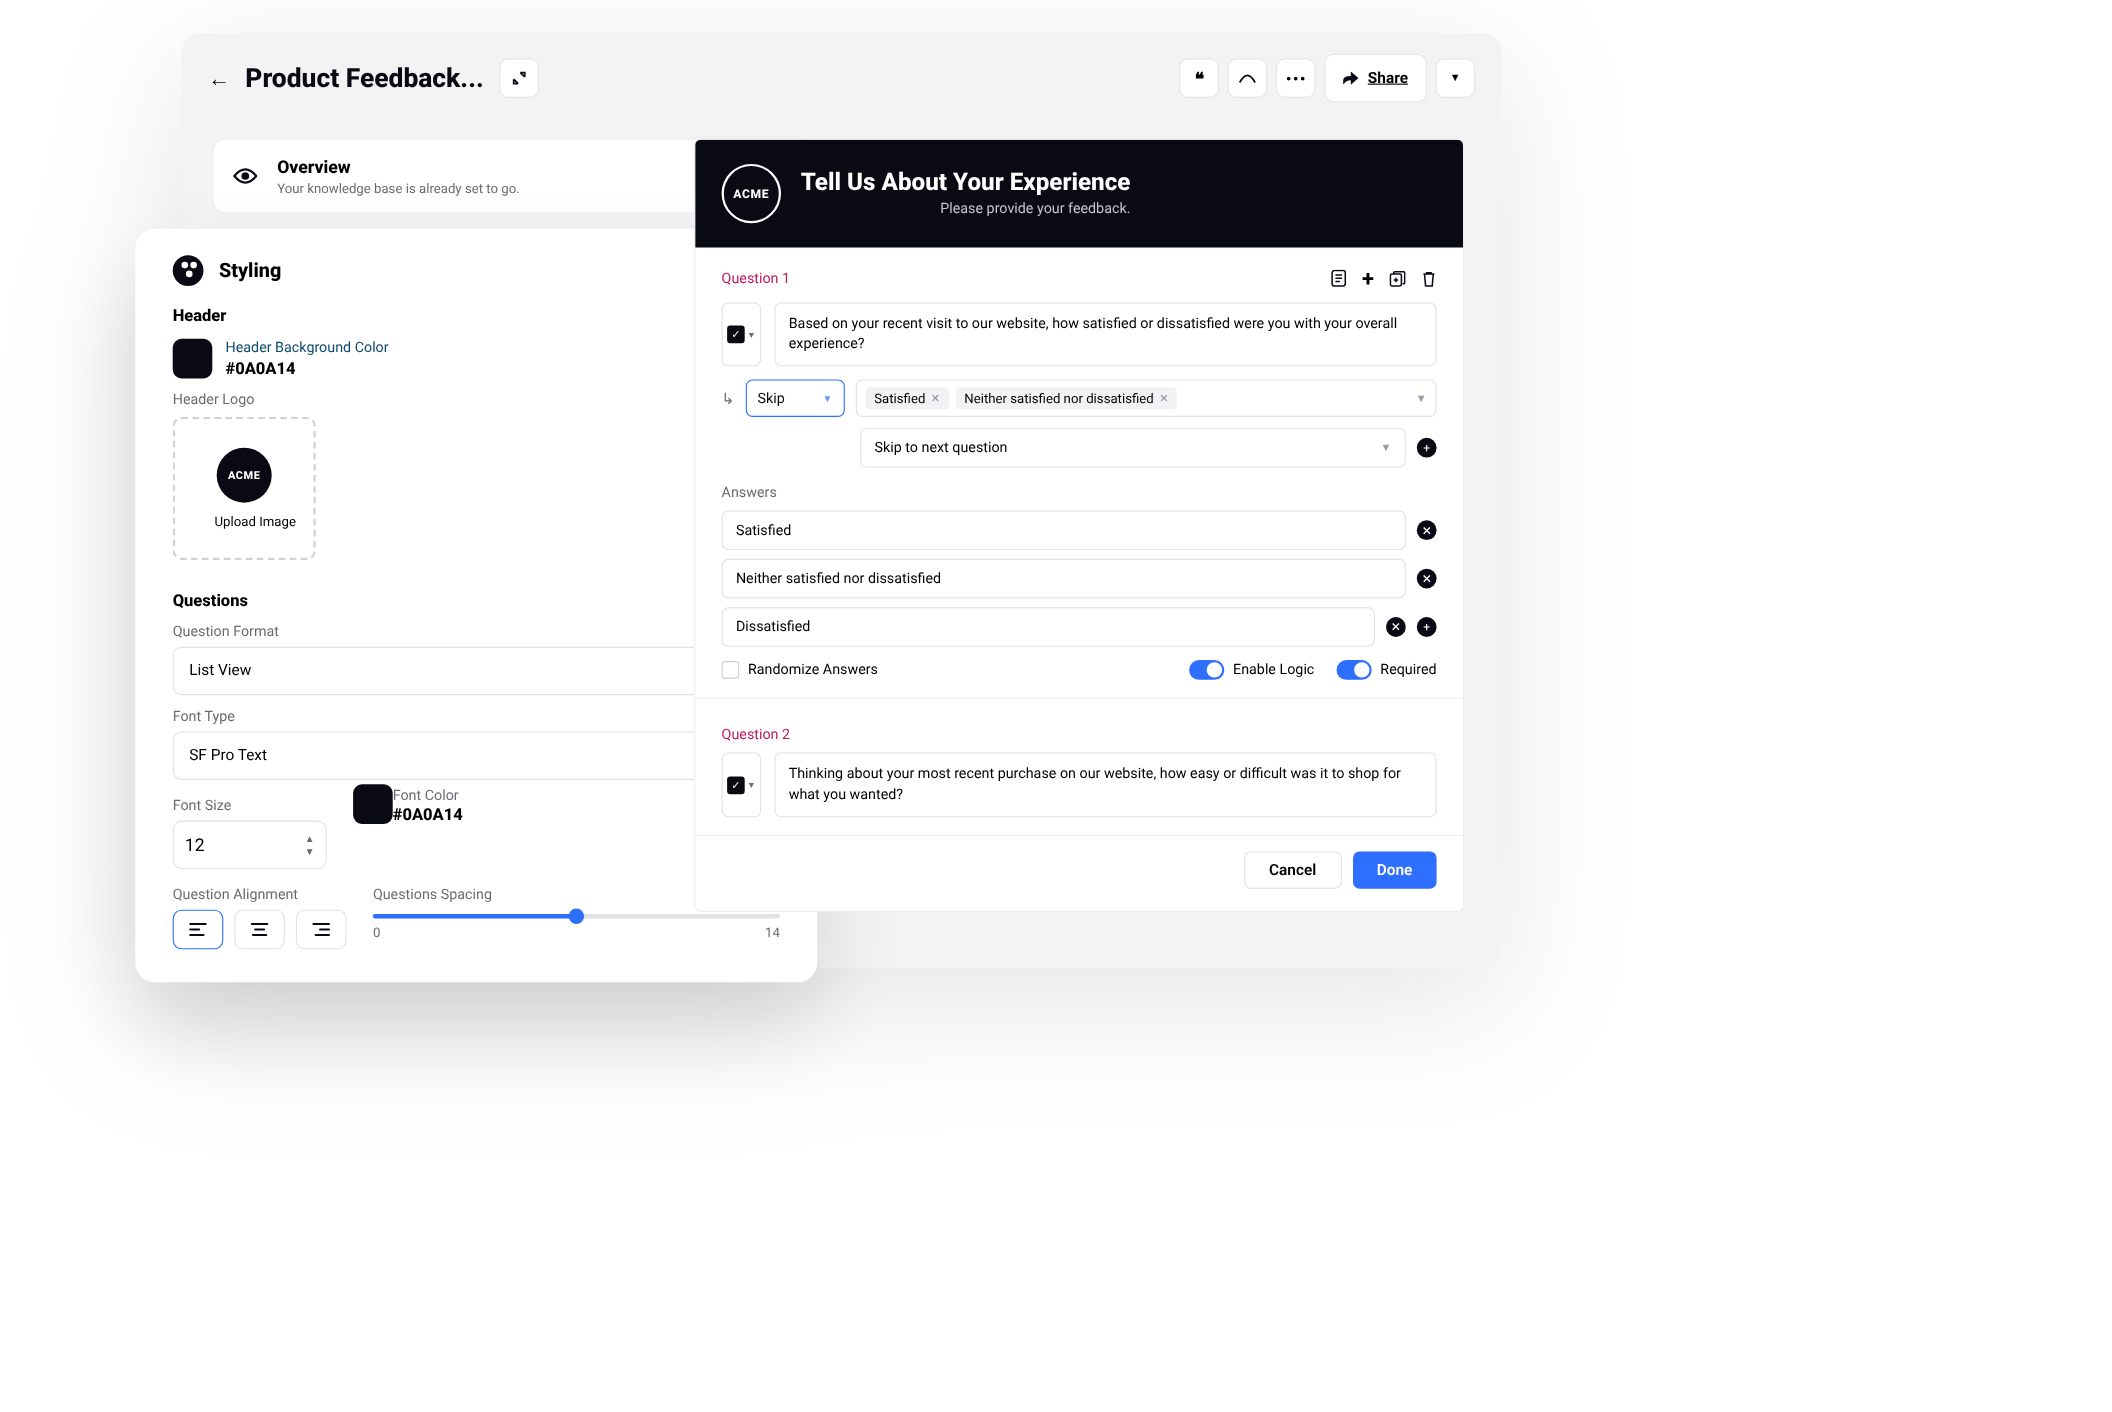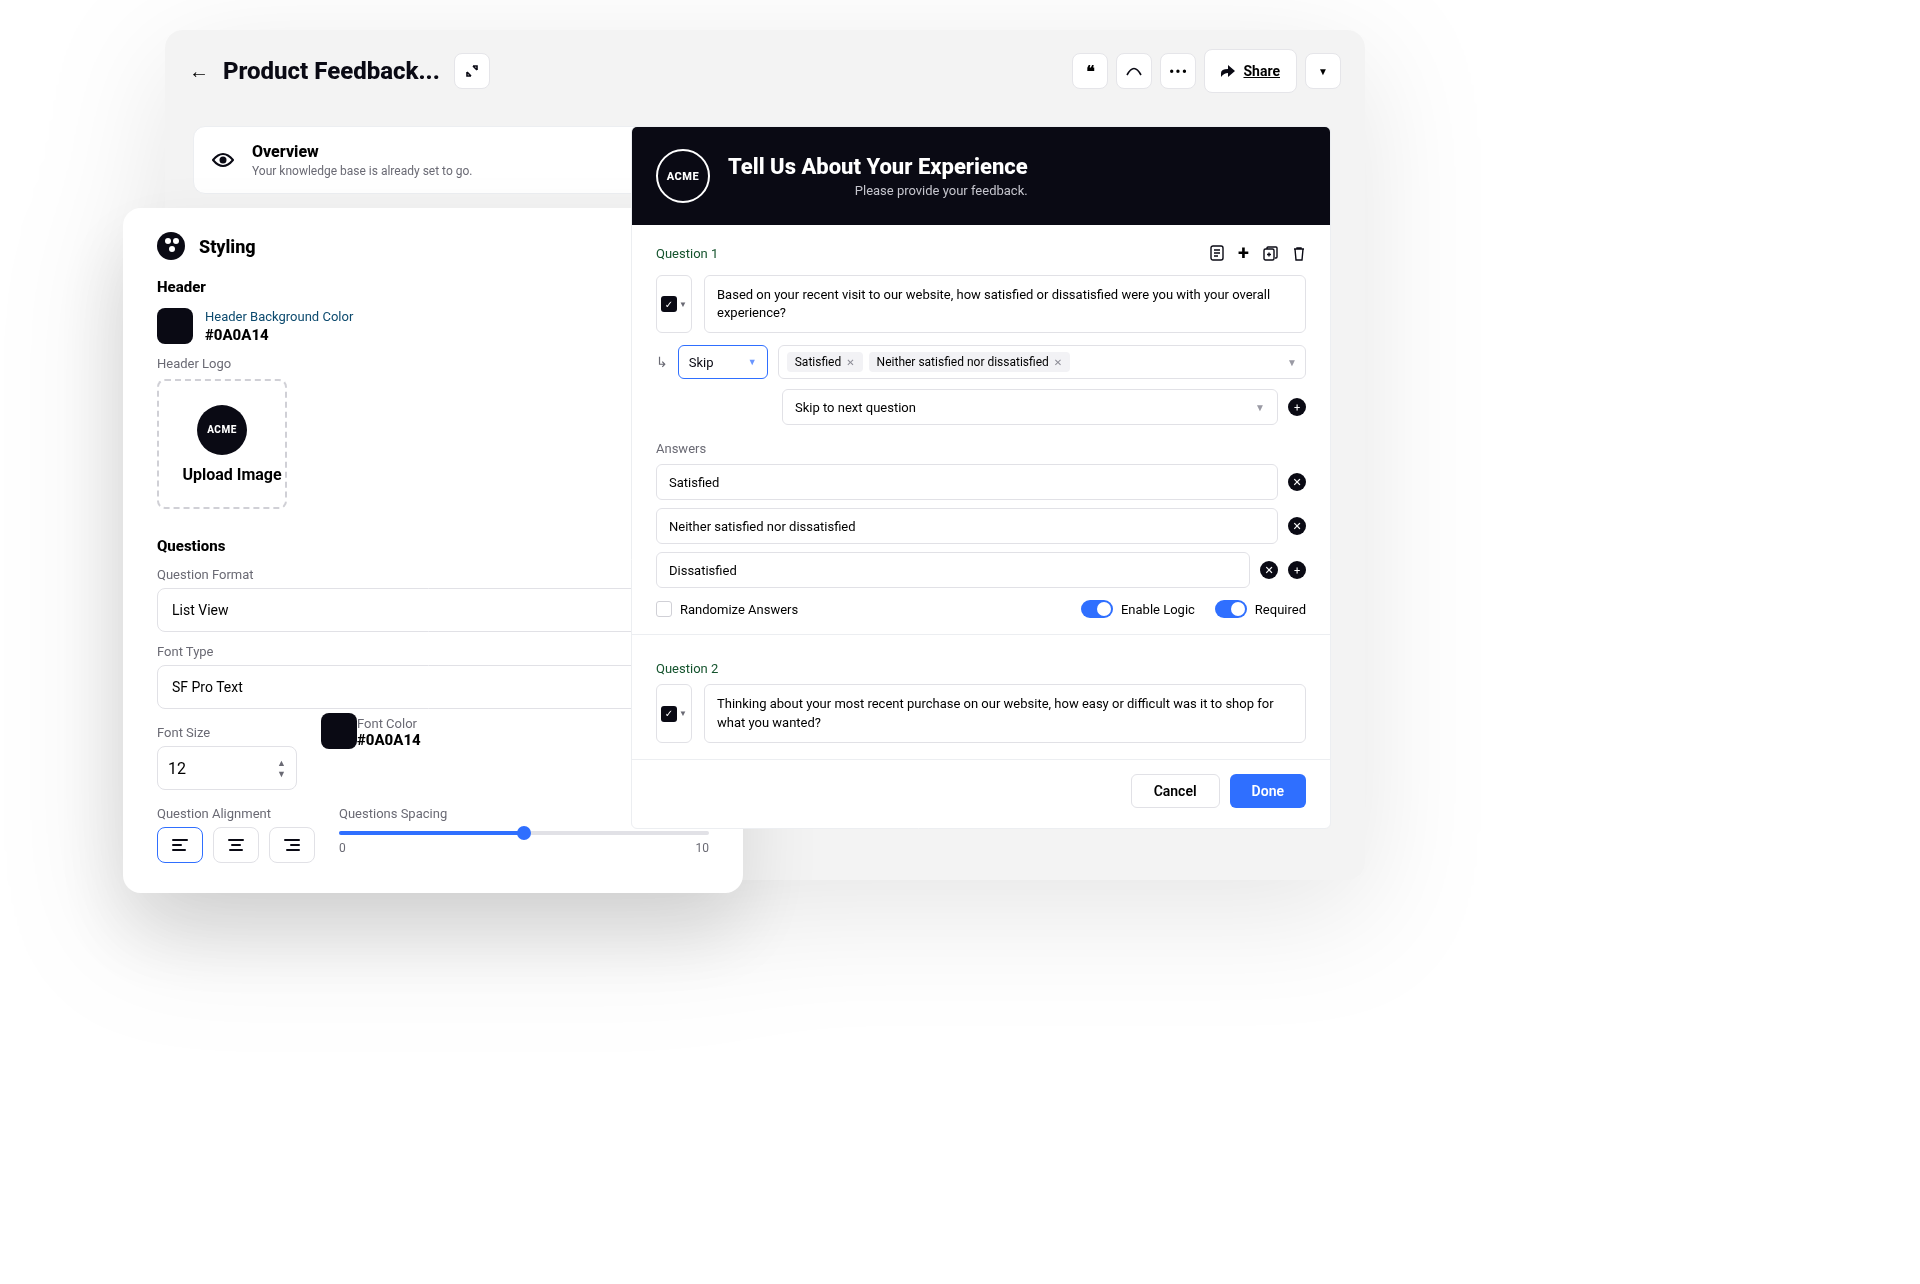--- a/index.html
+++ b/index.html
@@ -29,21 +29,21 @@
 
 .sublbl { font-size:15px; font-weight:800; margin:10px 0 12px; }
 .field-lbl { font-size:13px; color:#6a6a74; margin:12px 0 6px; }
 .color-row { display:flex; align-items:center; gap:12px; }
 .swatch { width:36px; height:36px; border-radius:8px; background:#0a0a14; }
 .color-row .info .l1 { font-size:13px; color:#0c4a6e; }
 .color-row .info .l2 { font-size:15px; font-weight:800; margin-top:2px; }
 
 .logo-up { width:130px; height:130px; border:2px dashed #d0d0d6; border-radius:8px; margin-top:8px; display:flex; flex-direction:column; align-items:center; justify-content:center; gap:10px; cursor:pointer; }
 .logo-circle { width:50px; height:50px; border-radius:50%; background:#0a0a14; color:#fff; display:flex; align-items:center; justify-content:center; font-size:10px; font-weight:800; letter-spacing:.5px; }
-.logo-up .t { font-size:16px; font-weight:700;margin-left:20px; }
+.logo-up .t { font-size:12px; font-weight:400;margin-left:20px; }
 
 .sel { width:100%; height:44px; border:1px solid #e1e1e6; border-radius:8px; padding:0 14px; display:flex; align-items:center; justify-content:space-between; font-size:14px; cursor:pointer; background:#fff; }
 .sel .cv { color:#9a9aa4; }
 
 .row2 { display:flex; gap:24px; align-items:flex-start; }
 .num-in { width:140px; height:44px; border:1px solid #e1e1e6; border-radius:8px; display:flex; align-items:center; padding:0 10px; justify-content:space-between; }
 .spin { display:flex; flex-direction:column; font-size:9px; color:#6a6a74; gap:1px; }
 
 .align-row { display:flex; gap:10px; }
 .align-btn { width:46px; height:36px; border:1px solid #e1e1e6; border-radius:8px; background:#fff; display:flex; align-items:center; justify-content:center; cursor:pointer; }
@@ -58,21 +58,21 @@
 .slider-labels { display:flex; justify-content:space-between; font-size:12px; color:#6a6a74; margin-top:6px; }
 
 .survey { position:absolute; right:34px; top:96px; width:700px; background:#fff; border:1px solid #eceef1; border-radius:6px; overflow:hidden; }
 .sv-head { background:#0a0a14; color:#fff; padding:22px 24px; display:flex; align-items:center; gap:18px; }
 .sv-head .logo { width:54px; height:54px; border-radius:50%; border:2px solid #fff; display:flex; align-items:center; justify-content:center; font-size:11px; font-weight:800; letter-spacing:.6px; }
 .sv-head .t1 { font-size:22px; font-weight:800; }
 .sv-head .t2 { font-size:13px; color:#c5c5cd; margin-top:4px;text-align:right; }
 
 .q-block { padding:16px 24px; }
 .q-top { display:flex; justify-content:space-between; align-items:center; margin-bottom:10px; }
-.q-top .ql { font-size:13px; color:#14532d; }
+.q-top .ql { font-size:13px; color:#be185d; }
 .q-icons { display:flex; gap:14px; align-items:center; }
 .q-icons span { cursor:pointer; font-size:15px; display:inline-flex; }
 
 .q-row { display:flex; gap:12px; align-items:stretch; }
 .type-box { width:36px; border:1px solid #e1e1e6; border-radius:6px; display:flex; align-items:center; justify-content:center; gap:2px; cursor:pointer; background:#fff; }
 .type-box .ck { width:16px; height:16px; background:#0a0a14; border-radius:3px; display:flex; align-items:center; justify-content:center; color:#fff; font-size:10px; }
 .type-box .dd { font-size:8px; color:#6a6a74; }
 .q-text { flex:1; border:1px solid #e1e1e6; border-radius:6px; padding:10px 12px; font-size:13px; line-height:1.4; }
 
 .logic-row { display:flex; gap:10px; align-items:center; margin-top:12px; }
@@ -240,21 +240,21 @@
       </div>
       <div style="flex:1;">
         <div class="field-lbl">Questions Spacing</div>
         <div class="slider-wrap">
           <div class="slider-track">
               <div class="slider-fill" style="width:50%;"></div>
               <div class="slider-knob" style="left:50%;"></div>
             </div>
           <div class="slider-labels">
             <span>0</span>
-            <span>10</span>
+            <span>14</span>
           </div>
         </div>
       </div>
     </div>
   </div>
 
   <div class="survey">
     <div class="sv-head">
       <div class="logo">ACME</div>
       <div>

